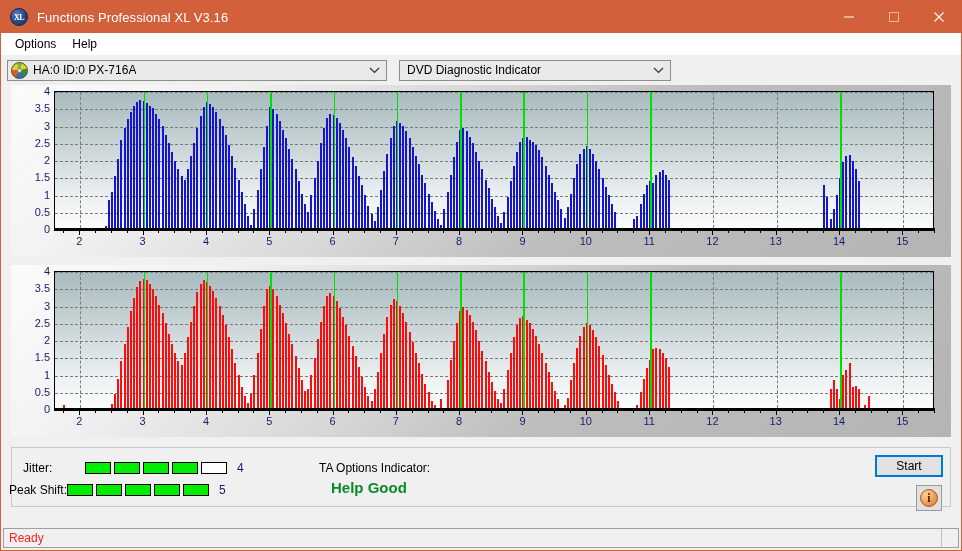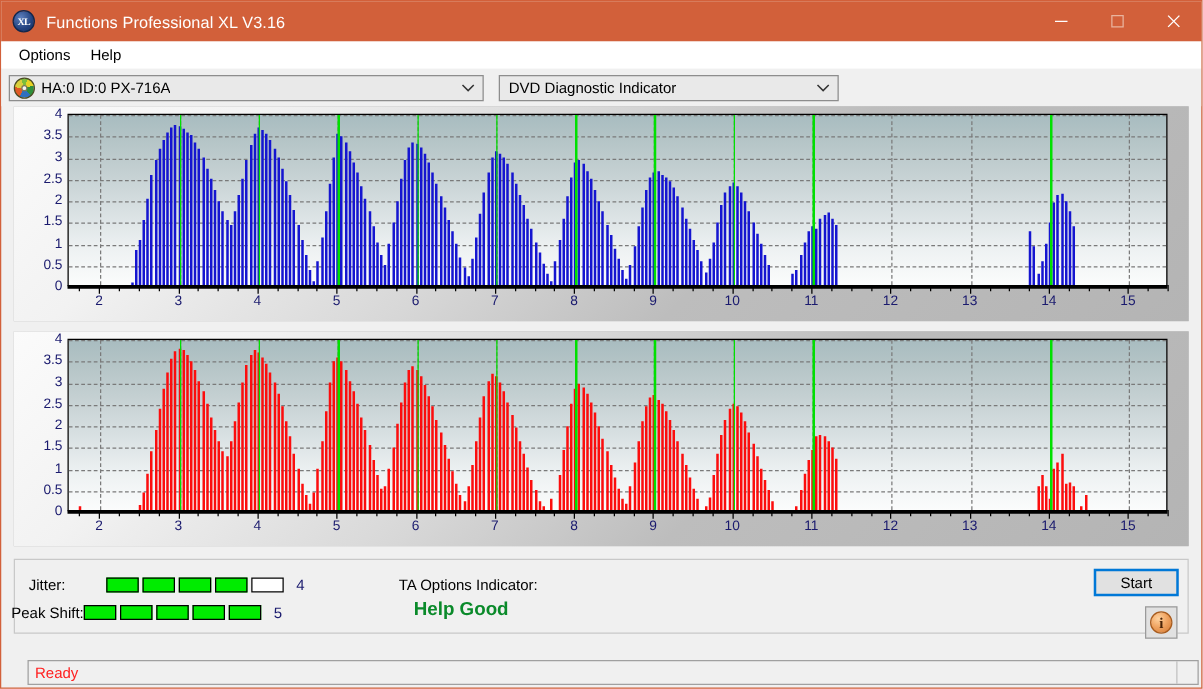--- a/index.html
+++ b/index.html
@@ -191,21 +191,21 @@
     border:1px solid #a85c1e;box-sizing:border-box;
     display:flex;align-items:center;justify-content:center;
     color:#4a2408;font-size:12px;font-weight:bold;
     font-family:"Liberation Serif", serif;line-height:1;
   }
   
   .statusbar{
     position:absolute;left:2px;right:2px;bottom:2px;height:20px;
     background:#f0f0f0;
     border:1px solid #a0a0a0;box-sizing:border-box;
-    display:flex;align-items:center;margin-left:19px;
+    display:flex;align-items:center;
   }
   .statusbar .stext{
     font-size:12px;color:#ff2020;padding-left:5px;
   }
   .statusbar .sgrip{
     position:absolute;right:0;top:0;bottom:0;width:16px;
     border-left:1px solid #c0c0c0;
   }
 </style>
 </head>

